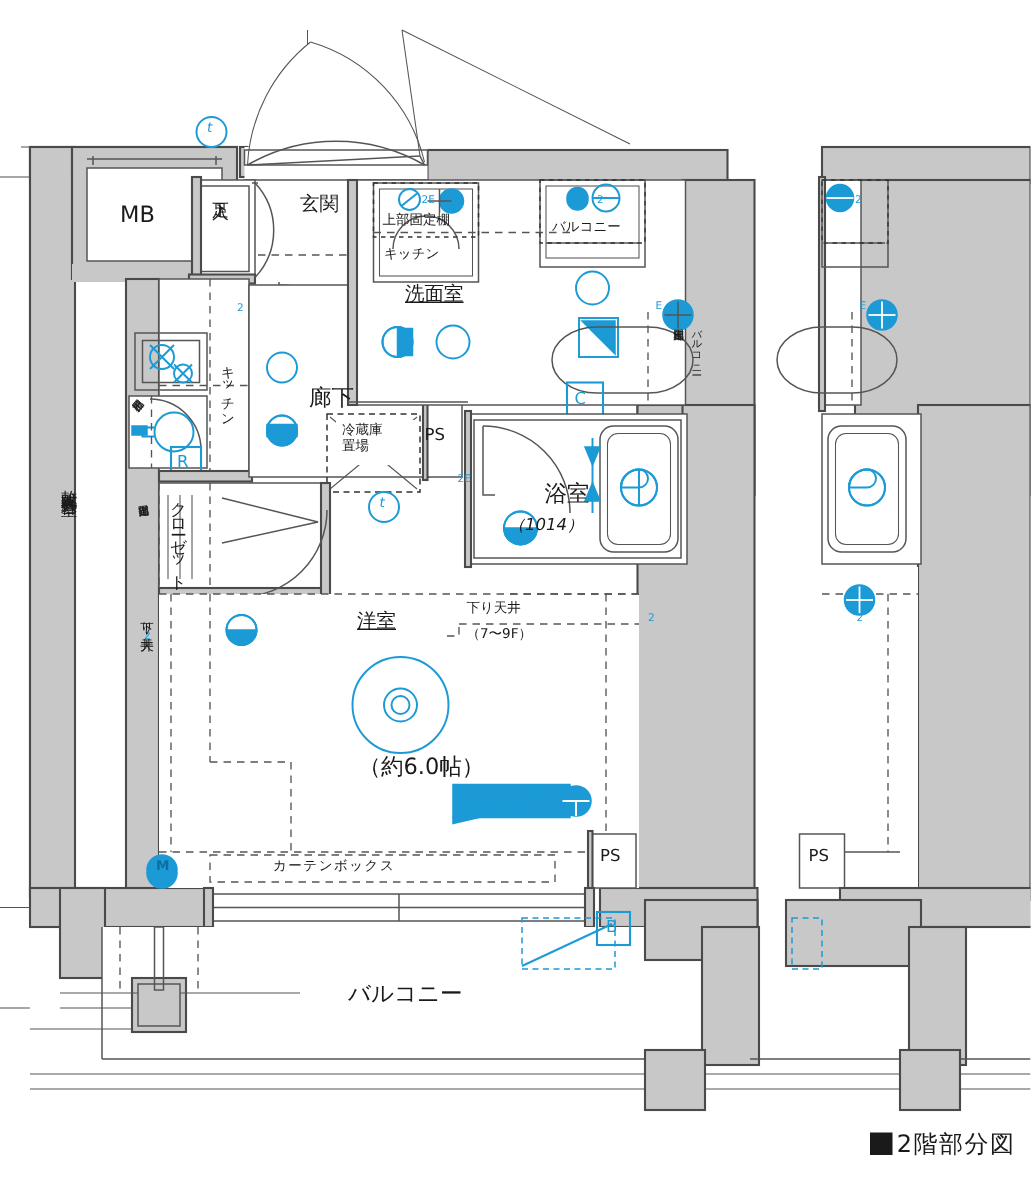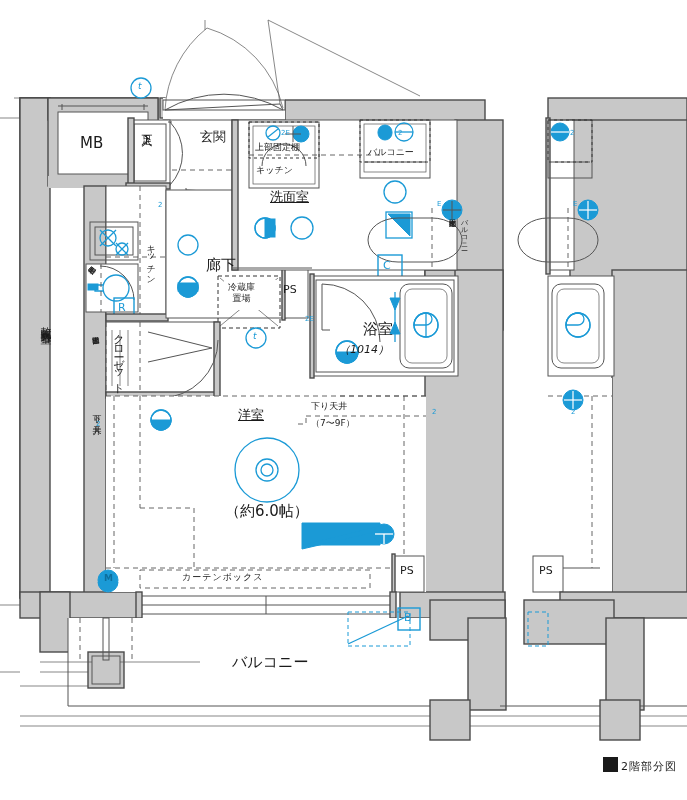--- a/index.html
+++ b/index.html
@@ -7,21 +7,21 @@
        font-family:"DejaVu Sans","Liberation Sans",sans-serif;color:#1a1a1a;}
   #plan{position:absolute;left:0;top:0;width:687px;height:800px;}
   .lbl{position:absolute;white-space:nowrap;line-height:1;}
   .vert{writing-mode:vertical-rl;text-orientation:upright;}
   .blue{color:#1b9ad6;}
   .tiny{font-size:7px;}
   .sm{font-size:9px;}
   .md{font-size:11px;}
   .lg{font-size:15px;margin-left:20px;}
   .xl{font-size:13px;}
-  .caption{position:absolute;right:10px;bottom:26px;font-size:11px;letter-spacing:1px;}
+  .caption{position:absolute;right:10px;bottom:26px;font-size:16px;letter-spacing:1px;}
   .capbox{display:inline-block;width:15px;height:15px;background:#1a1a1a;vertical-align:-2px;margin-right:3px;}
 </style>
 </head>
 <body>
 
 <svg id="plan" viewBox="0 0 687 800">
   <defs>
     <style>
       .w      { fill:#c8c8c8; stroke:#4a4a4a; stroke-width:1.4; }
       .wno    { fill:#c8c8c8; stroke:none; }
@@ -318,31 +318,31 @@
 
 <div class="lbl lg" style="left:60px;top:136px;">MB</div>
 <div class="lbl xl" style="left:200px;top:130px;">玄関</div>
 <div class="lbl md vert" style="left:141px;top:126px;">下足入</div>
 <div class="lbl xl" style="left:270px;top:190px;text-decoration:underline;">洗面室</div>
 <div class="lbl sm vert" style="left:146px;top:238px;">キッチン</div>
 <div class="lbl lg" style="left:186px;top:258px;">廊下</div>
 <div class="lbl lg" style="left:343px;top:322px;">浴室</div>
 <div class="lbl md" style="left:339px;top:344px;font-style:italic;">（1014）</div>
 <div class="lbl xl" style="left:238px;top:408px;text-decoration:underline;">洋室</div>
-<div class="lbl lg" style="left:205px;top:504px;text-align:center;">（約6.0帖）</div>
+<div class="lbl lg" style="left:219px;top:504px;text-align:center;">（約6.0帖）</div>
 <div class="lbl lg" style="left:212px;top:655px;">バルコニー</div>
 
 <div class="lbl md" style="left:283px;top:284px;">PS</div>
 <div class="lbl md" style="left:400px;top:565px;">PS</div>
 <div class="lbl md" style="left:539px;top:565px;">PS</div>
 <div class="lbl sm" style="left:255px;top:143px;">上部固定棚</div>
 <div class="lbl sm" style="left:256px;top:166px;">キッチン</div>
 <div class="lbl sm" style="left:368px;top:148px;">バルコニー</div>
 <div class="lbl tiny vert" style="left:82px;top:268px;transform:rotate(-50deg);transform-origin:top left;">上部吊戸棚</div>
-<div class="lbl sm" style="left:228px;top:282px;text-align:center;line-height:1.2;"><span style="white-space:pre-line;">冷蔵庫
+<div class="lbl sm" style="left:228px;top:282px;text-align:left;line-height:1.2;"><span style="white-space:pre-line;">冷蔵庫
 置場</span></div>
 <div class="lbl md vert" style="left:113px;top:326px;">クローゼット</div>
 <div class="lbl tiny vert" style="left:90px;top:332px;transform:rotate(-8deg);transform-origin:top left;">上部固定棚</div>
 <div class="lbl tiny vert" style="left:448px;top:214px;">上部固定棚</div>
 <div class="lbl tiny vert" style="left:460px;top:214px;">バルコニー</div>
 <div class="lbl md vert" style="left:40px;top:318px;letter-spacing:1px;">乾式耐火遮音壁</div>
 <div class="lbl sm vert" style="left:92px;top:408px;">下り天井</div>
 <div class="lbl sm" style="left:311px;top:402px;">下り天井</div>
 <div class="lbl sm" style="left:311px;top:419px;">（7〜9F）</div>
 <div class="lbl sm" style="left:182px;top:573px;letter-spacing:1px;font-family:Liberation Serif, serif;">カーテンボックス</div>

